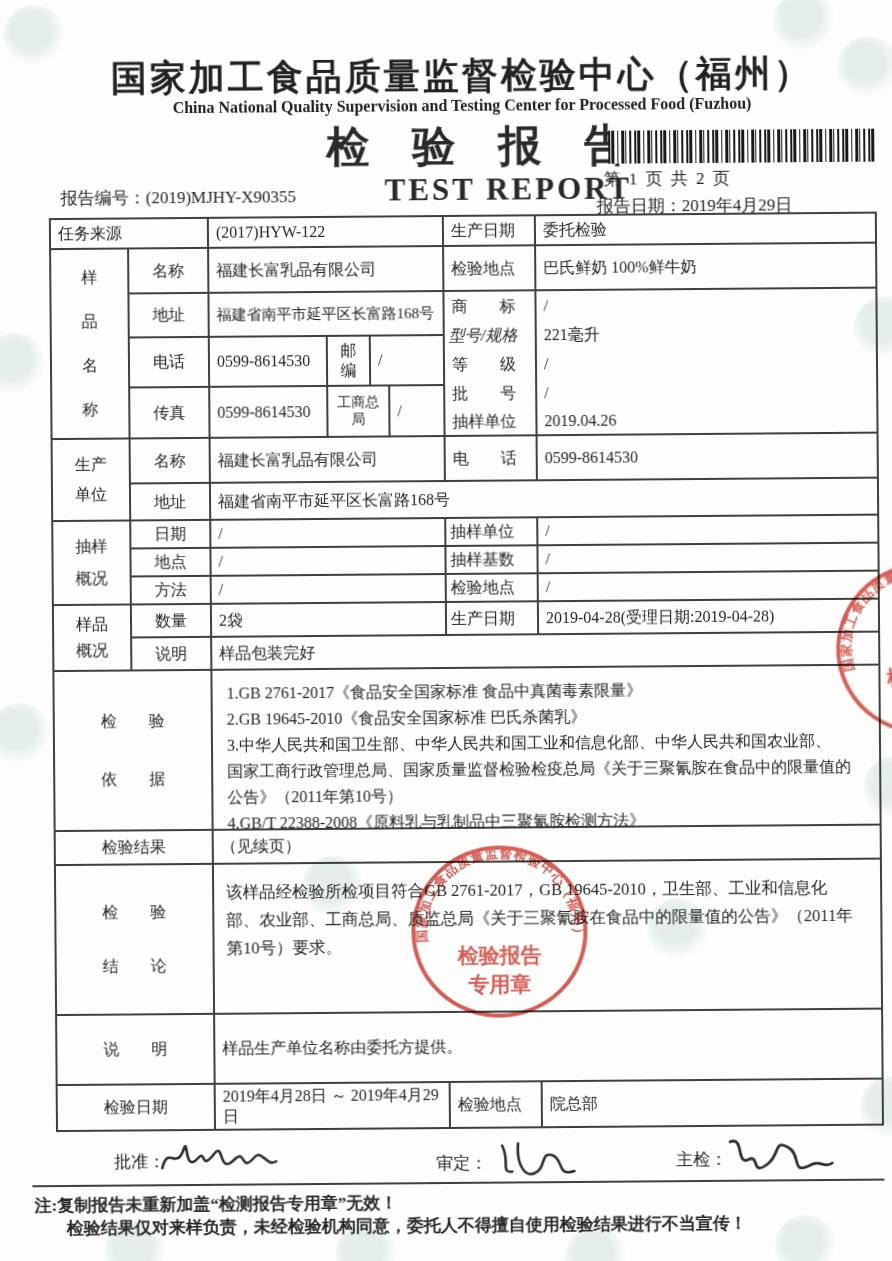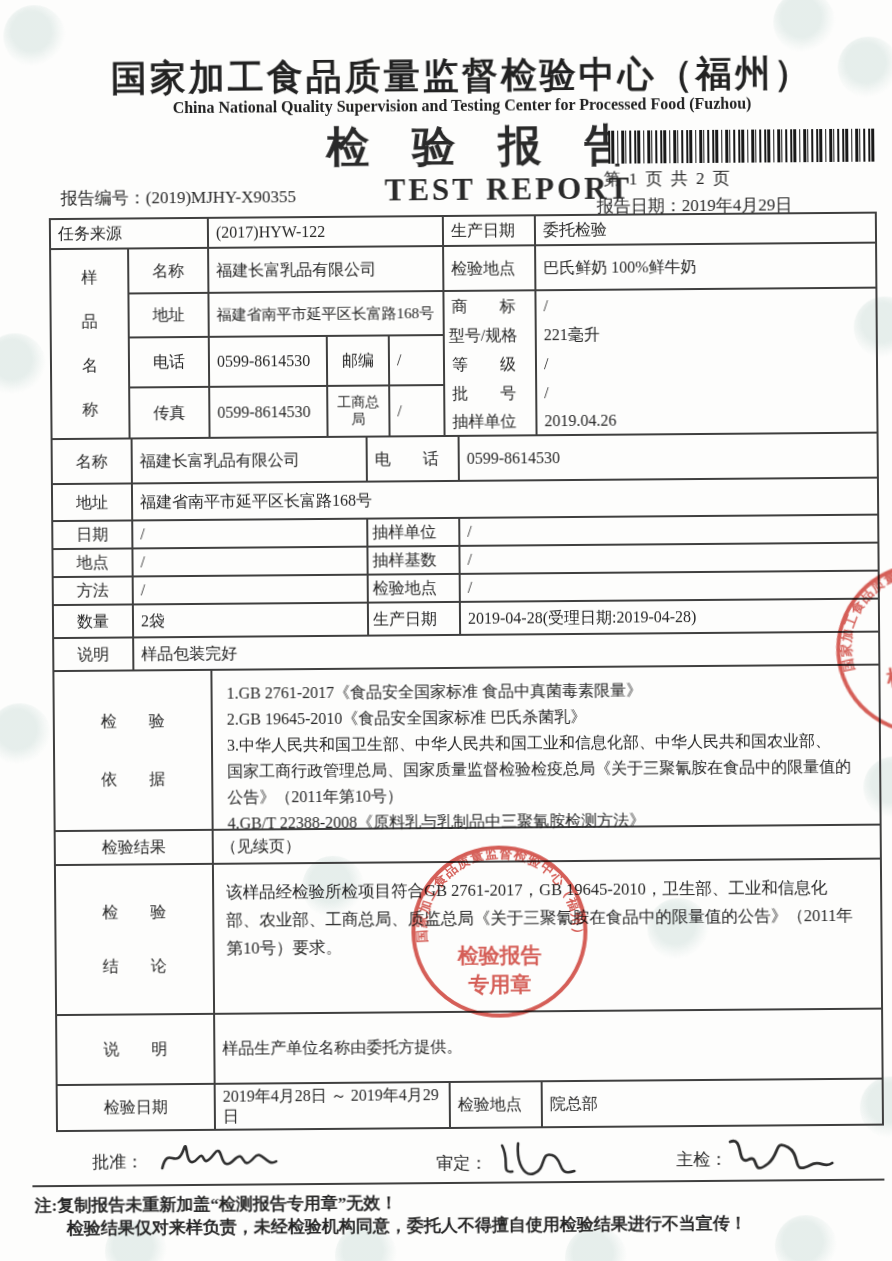--- a/index.html
+++ b/index.html
@@ -105,76 +105,82 @@
           <div class="c wB ctr">名称</div>
           <div class="c grow last">福建长富乳品有限公司</div>
         </div>
         <div class="r" style="height:44px;">
           <div class="c wB ctr">地址</div>
           <div class="c grow last" style="font-size:15px;">福建省南平市延平区长富路168号</div>
         </div>
         <div class="r" style="height:50px;">
           <div class="c wB ctr">电话</div>
           <div class="c" style="width:118px;flex:none;">0599-8614530</div>
-          <div class="c ctr" style="width:62px;flex:none;">邮编</div>
+          <div class="c ctr" style="width:43px;flex:none;">邮编</div>
           <div class="c grow last">/</div>
         </div>
         <div class="r nb grow">
           <div class="c wB ctr">传真</div>
           <div class="c" style="width:118px;flex:none;">0599-8614530</div>
           <div class="c ctr" style="width:62px;flex:none;font-size:14px;line-height:1.2;">工商总局</div>
           <div class="c grow last">/</div>
         </div>
       </div>
       <div class="col grow">
         <div class="r" style="height:45px;">
           <div class="c wD">检验地点</div>
           <div class="c grow last">巴氏鲜奶 100%鲜牛奶</div>
         </div>
         <div class="col grow">
           <div class="r nb" style="height:29px;">
             <div class="c wD">商　　标</div>
             <div class="c grow last">/</div>
           </div>
           <div class="r nb" style="height:29px;">
-            <div class="c wD" style="padding:2px 4px;">型号/规格</div>
+            <div class="c wD" style="padding:2px 4px;font-style:italic;">型号/规格</div>
             <div class="c grow last">221毫升</div>
           </div>
           <div class="r nb" style="height:29px;">
             <div class="c wD">等　　级</div>
             <div class="c grow last">/</div>
           </div>
           <div class="r nb" style="height:29px;">
             <div class="c wD">批　　号</div>
             <div class="c grow last">/</div>
           </div>
           <div class="r nb grow">
             <div class="c wD">抽样单位</div>
             <div class="c grow last">2019.04.26</div>
           </div>
         </div>
       </div>
     </div>
 
     <div class="r" style="height:82px;">
+      <div class="c wA vlab">
+            <span class="v22a">生产单位</span>
+          </div>
       <div class="col grow">
         <div class="r" style="height:45px;">
           <div class="c wB ctr">名称</div>
           <div class="c wC">福建长富乳品有限公司</div>
           <div class="c wD">电　　话</div>
           <div class="c grow last">0599-8614530</div>
         </div>
         <div class="r nb grow">
           <div class="c wB ctr">地址</div>
           <div class="c grow last">福建省南平市延平区长富路168号</div>
         </div>
       </div>
     </div>
 
     <div class="r" style="height:84px;">
+      <div class="c wA vlab">
+            <span class="v22b">抽样概况</span>
+          </div>
       <div class="col grow">
         <div class="r" style="height:28px;">
           <div class="c wB ctr">日期</div>
           <div class="c wC">/</div>
           <div class="c wD" style="padding:2px 4px;">抽样单位</div>
           <div class="c grow last">/</div>
         </div>
         <div class="r" style="height:28px;">
           <div class="c wB ctr">地点</div>
           <div class="c wC">/</div>
@@ -184,20 +190,23 @@
         <div class="r nb grow">
           <div class="c wB ctr">方法</div>
           <div class="c wC">/</div>
           <div class="c wD" style="padding:2px 4px;">检验地点</div>
           <div class="c grow last">/</div>
         </div>
       </div>
     </div>
 
     <div class="r" style="height:66px;">
+      <div class="c wA vlab">
+            <span class="v22c">样品概况</span>
+          </div>
       <div class="col grow">
         <div class="r" style="height:33px;">
           <div class="c wB ctr">数量</div>
           <div class="c wC">2袋</div>
           <div class="c wD" style="padding:2px 4px;">生产日期</div>
           <div class="c grow last">2019-04-28(受理日期:2019-04-28)</div>
         </div>
         <div class="r nb grow">
           <div class="c wB ctr">说明</div>
           <div class="c grow last">样品包装完好</div>
@@ -239,21 +248,21 @@
     </div>
 
     <div class="r nb" style="height:44px;">
       <div class="c wAB ctr">检验日期</div>
       <div class="c wC">2019年4月28日 ～ 2019年4月29日</div>
       <div class="c wD">检验地点</div>
       <div class="c grow last">院总部</div>
     </div>
   </div>
 
-  <div class="sig-label" style="left:88px;top:1148px;">批准：</div>
+  <div class="sig-label" style="left:110px;top:1148px;">批准：</div>
   <svg class="sig" style="left:150px;top:1126px;" width="130" height="56" viewBox="0 0 130 56">
     <path d="M8,40 C14,16 22,44 30,20 C34,10 30,46 44,30 C52,21 46,44 60,26 C70,13 64,48 80,32 C92,20 86,46 100,30 C108,21 112,40 122,34" fill="none" stroke="#2e2e2e" stroke-width="2.6" stroke-linecap="round"></path>
   </svg>
   <div class="sig-label" style="left:432px;top:1152px;">审定：</div>
   <svg class="sig" style="left:486px;top:1134px;" width="100" height="52" viewBox="0 0 100 52">
     <path d="M12,12 C20,28 10,40 22,38 M28,10 C26,30 34,44 44,40 C56,36 50,18 62,22 C74,26 66,44 84,38" fill="none" stroke="#2e2e2e" stroke-width="2.6" stroke-linecap="round"></path>
   </svg>
   <div class="sig-label" style="left:672px;top:1150px;">主检：</div>
   <svg class="sig" style="left:716px;top:1128px;" width="120" height="58" viewBox="0 0 120 58">
     <path d="M10,16 C24,10 16,40 28,34 C40,28 30,52 48,38 C60,28 54,14 68,22 C82,30 70,50 90,40 C100,34 104,44 112,38" fill="none" stroke="#2e2e2e" stroke-width="2.8" stroke-linecap="round"></path>

